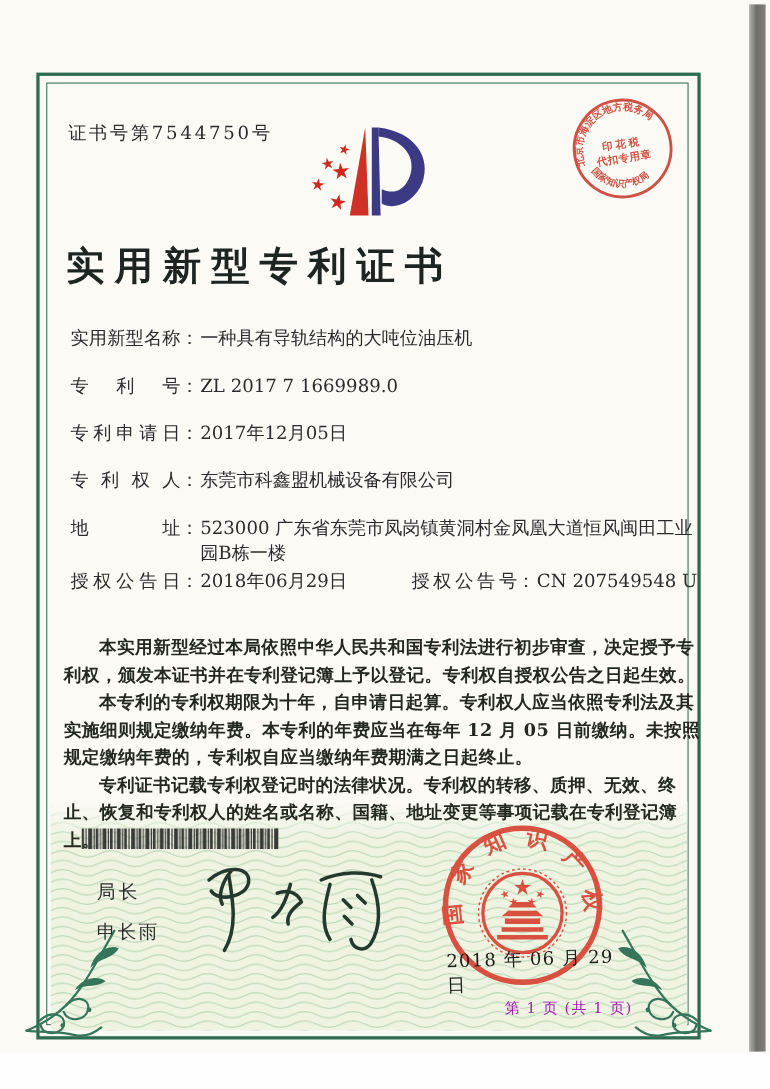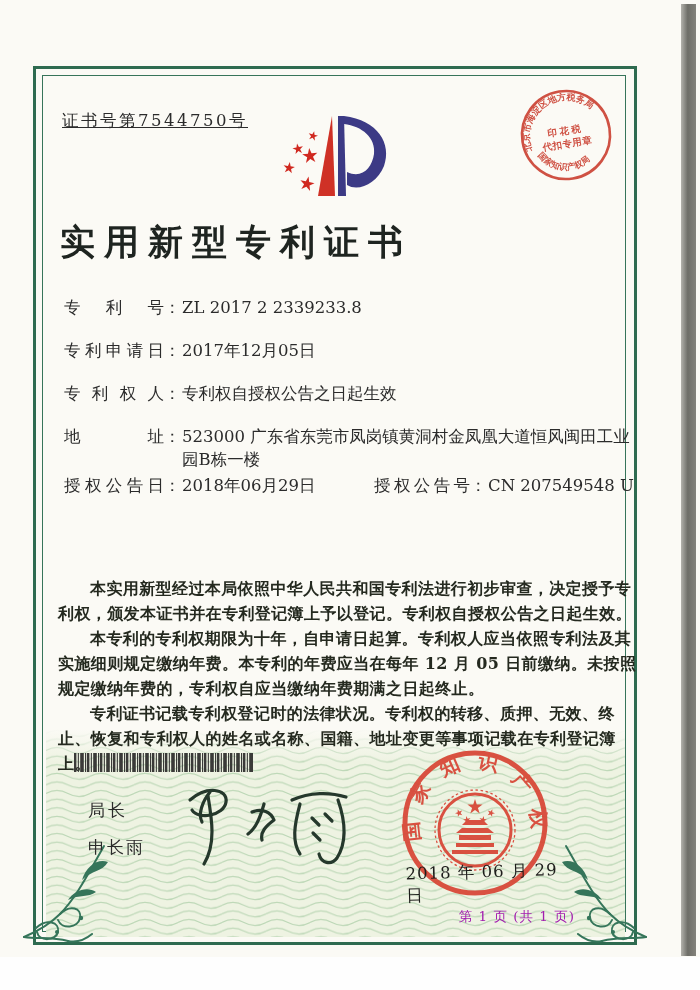--- a/index.html
+++ b/index.html
@@ -6,21 +6,21 @@
   .canvas{position:relative;width:700px;height:990px;background:#fbfaf5;overflow:hidden;
           font-family:"DejaVu Serif","Liberation Serif",serif;color:#2b2b2b;}
   .abs{position:absolute;}
   
   .edge-right{left:681px;top:4px;width:15px;height:952px;
               background:linear-gradient(to right,#b3b2ac,#6e6e68 45%,#83827b);}
   .edge-bottom{left:0;top:957px;width:700px;height:33px;background:#fefefe;}
   
   .frame-outer{left:33px;top:66px;width:598px;height:873px;border:3px solid #2e6b50;}
   .frame-inner{left:42px;top:75px;width:582px;height:855px;border:1.5px solid #37745a;}
-  .cert-no{left:62px;top:110px;font-size:16.5px;letter-spacing:2.5px;text-decoration:underline;}
+  .cert-no{left:62px;top:110px;font-size:16.5px;letter-spacing:2.5px;}
   .title{left:60px;top:219px;width:570px;font-size:35px;font-weight:700;
          letter-spacing:9px;color:#1e2420;}
   
   .fields{left:64px;top:296px;width:576px;font-size:16.5px;line-height:23px;}
   .frow{margin-bottom:20px;white-space:nowrap;}
   .frow.addr{margin-bottom:3px;}
   .frow.last{display:flex;white-space:nowrap;}
   .flabel{display:inline-block;width:100px;text-align:justify;text-align-last:justify;vertical-align:top;}
   .fcolon{display:inline-block;width:18px;vertical-align:top;}
   .fvalue{display:inline-block;width:456px;vertical-align:top;white-space:normal;}
@@ -128,27 +128,30 @@
       <textPath href="#taxBot" startOffset="2">国家知识产权局</textPath>
     </text>
     <text x="48" y="47" text-anchor="middle" font-size="9.5" letter-spacing="2.5" fill="#c93a2b" font-weight="bold">印花税</text>
     <text x="48" y="60" text-anchor="middle" font-size="9.5" letter-spacing="0.5" fill="#c93a2b" font-weight="bold">代扣专用章</text>
   </svg>
 
   <div class="abs title">实用新型专利证书</div>
 
   <div class="abs fields">
     <div class="frow">
-      <span class="flabel">专利号</span><span class="fcolon">：</span><span class="fvalue">ZL 2017 2 2339233.8</span>
+      <span class="flabel">实用新型名称</span><span class="fcolon">：</span><span class="fvalue">一种具有导轨结构的大吨位油压机</span>
+    </div>
+    <div class="frow">
+      <span class="flabel">专利号</span><span class="fcolon">：</span><span class="fvalue">ZL 2017 7 1669989.0</span>
     </div>
     <div class="frow">
       <span class="flabel">专利申请日</span><span class="fcolon">：</span><span class="fvalue">2017年12月05日</span>
     </div>
     <div class="frow">
-      <span class="flabel">专利权人</span><span class="fcolon">：</span><span class="fvalue">专利权自授权公告之日起生效</span>
+      <span class="flabel">专利权人</span><span class="fcolon">：</span><span class="fvalue">东莞市科鑫盟机械设备有限公司</span>
     </div>
     <div class="frow addr">
       <span class="flabel">地址</span><span class="fcolon">：</span><span class="fvalue">523000 广东省东莞市凤岗镇黄洞村金凤凰大道恒风闽田工业园B栋一楼</span>
     </div>
     <div class="frow last">
       <span><span class="flabel">授权公告日</span><span class="fcolon">：</span><span>2018年06月29日</span></span>
       <span class="grant"><span class="flabel">授权公告号</span><span class="fcolon">：</span><span class="fvalue">CN 207549548 U</span></span>
     </div>
   </div>
 

